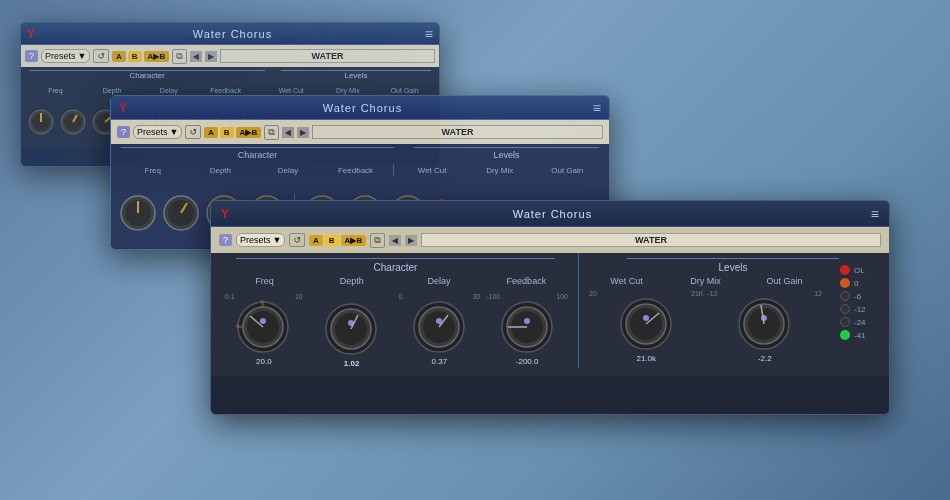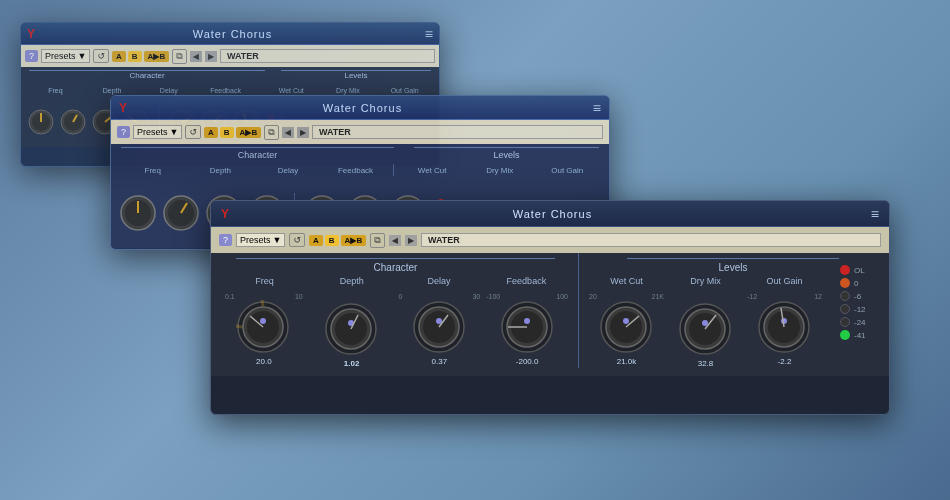--- a/index.html
+++ b/index.html
@@ -145,21 +145,21 @@
       border: none;
       border-radius: 2px;
       font-size: 9px;
       padding: 1px 4px;
       cursor: pointer;
     }
 
     .preset-dropdown {
       background: #e8e4d0;
       border: 1px solid #999;
-      border-radius: 0;
+      border-radius: 6px;
       font-size: 9px;
       padding: 1px 3px;
       cursor: pointer;
       display: flex;
       align-items: flex-start;
       gap: 2px;
     }
 
     .preset-icon-btn {
       background: none;
@@ -190,20 +190,21 @@
     .preset-ab-btn.active {
       background: #f0c030;
     }
 
     .preset-name-field {
       background: #e0dcc8;
       border: 1px solid #999;
       padding: 1px 6px;
       font-size: 9px;
       flex: 1;
+      text-align: center;
       font-weight: bold;
       color: #222;
     }
 
     .preset-arrow {
       background: #a0a0a0;
       border: none;
       font-size: 8px;
       padding: 1px 3px;
       cursor: pointer;
@@ -525,31 +526,20 @@
           <svg width="55" height="55" class="knob-svg">
             <circle cx="27" cy="27" r="25" fill="#1e2228" stroke="#555" stroke-width="1.5"></circle>
             <circle cx="27" cy="27" r="20" fill="#3a3a3a" stroke="#666" stroke-width="1.5"></circle>
             <circle cx="27" cy="27" r="16" fill="#282828"></circle>
             <circle cx="27" cy="21" r="3" fill="#8888dd"></circle>
             <line x1="27" y1="27" x2="40" y2="16" stroke="#aaaaaa" stroke-width="1.5"></line>
           </svg>
           <div style="font-size:8px; color:#c0d8f0; margin-top:2px;">21.0k</div>
         </div>
 
-        <div style="flex:1; display:flex; flex-direction:column; align-items:center;">
-          <div style="font-size:7px; color:#708090; height:12px;"></div>
-          <svg width="55" height="55" class="knob-svg">
-            <circle cx="27" cy="27" r="25" fill="#1e2228" stroke="#555" stroke-width="1.5"></circle>
-            <circle cx="27" cy="27" r="20" fill="#3a3a3a" stroke="#666" stroke-width="1.5"></circle>
-            <circle cx="27" cy="27" r="16" fill="#282828"></circle>
-            <circle cx="27" cy="21" r="3" fill="#8888dd"></circle>
-            <line x1="27" y1="27" x2="38" y2="13" stroke="#aaaaaa" stroke-width="1.5"></line>
-          </svg>
-          <div style="font-size:8px; color:#c0d8f0; margin-top:2px;">32.8</div>
-        </div>
 
         <div style="flex:1; display:flex; flex-direction:column; align-items:center;">
           <div style="display:flex; width:100%; justify-content:space-between; font-size:7px; color:#708090; padding:0 2px;">
             <span>-12</span>
             <span>12</span>
           </div>
           <svg width="55" height="55" class="knob-svg">
             <circle cx="27" cy="27" r="25" fill="#1e2228" stroke="#555" stroke-width="1.5"></circle>
             <circle cx="27" cy="27" r="20" fill="#3a3a3a" stroke="#666" stroke-width="1.5"></circle>
             <circle cx="27" cy="27" r="16" fill="#282828"></circle>

